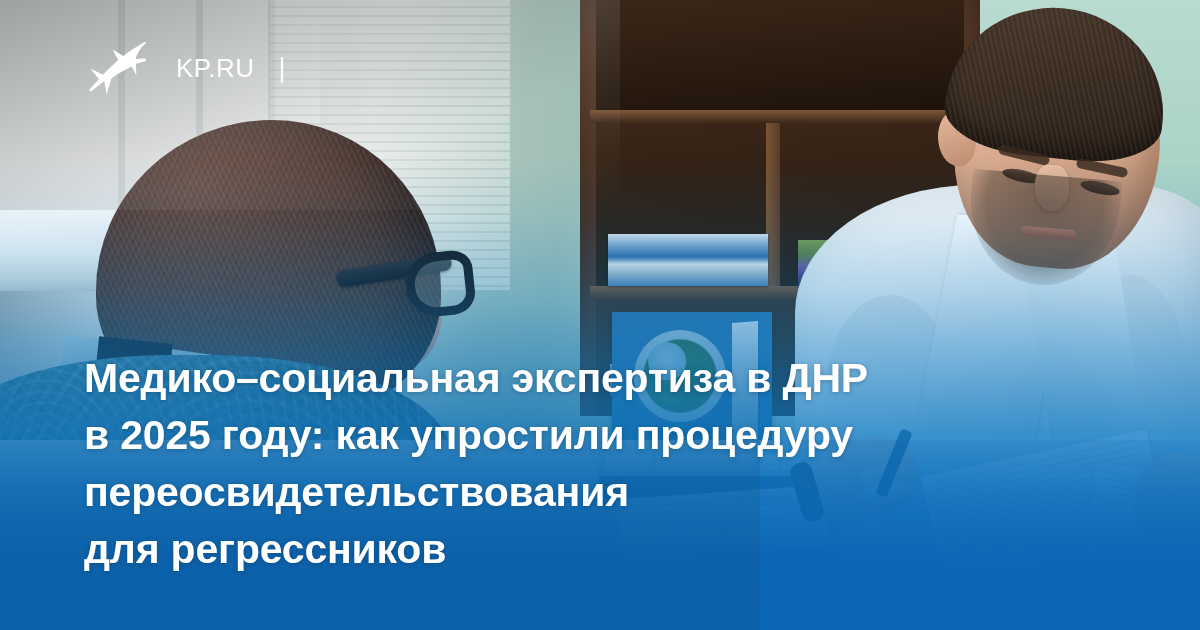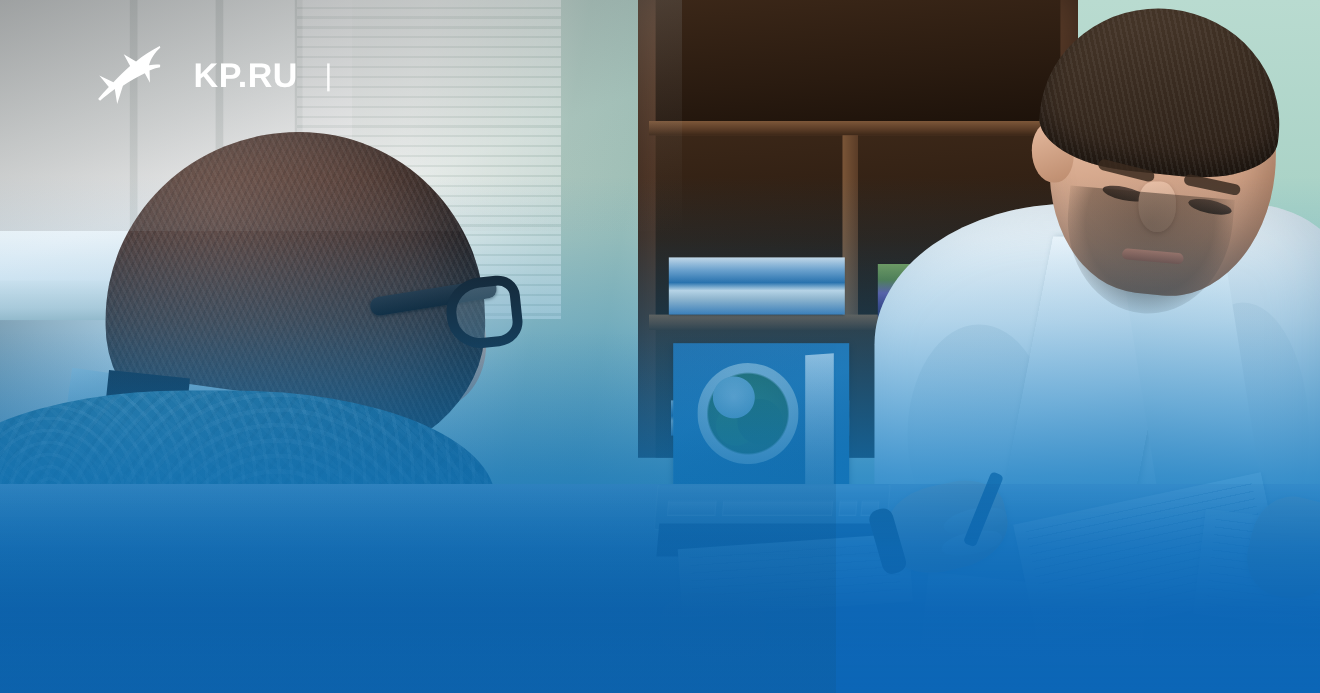--- a/index.html
+++ b/index.html
@@ -355,22 +355,22 @@
   
   .header {
     position:absolute; left:88px; top:40px;
     display:flex; align-items:center; gap:0;
     z-index:12;
   }
   .logo-bird { width:58px; height:56px; display:block; }
   .brand {
     margin-left:30px;
     color:#fff;
-    font-size:31px;
-    font-weight:bold;
+    font-size:26px;
+    font-weight:normal;
     letter-spacing:.5px;
     line-height:1;
     white-space:nowrap;
   }
   .sep {
     margin:0 24px;
     color:#fff;
     font-size:27px;
     font-weight:400;
     line-height:1;
@@ -511,14 +511,20 @@
   <div class="header">
     <span>
       <svg class="logo-bird" viewBox="0 0 64 62" aria-hidden="true">
         <path fill="#ffffff" d="M63.2 2.0 C55.0 6.4 46.0 12.0 39.4 17.6 L27.0 10.4 L33.4 22.2 C28.0 27.0 22.0 32.8 16.6 38.4 L2.4 31.6 L12.0 43.4 C8.0 47.6 4.4 51.6 1.2 55.4 L3.2 57.2 C7.6 53.4 12.6 49.4 18.0 45.4 L20.4 60.4 L26.2 42.0 C33.4 37.2 41.0 32.8 48.2 29.4 L53.4 39.0 L53.0 26.6 C57.4 24.8 60.8 23.8 63.6 23.4 L63.8 20.8 C60.4 20.4 56.6 20.6 52.4 21.4 C54.2 15.0 58.0 8.4 64 3.4 Z"></path>
       </svg>
     </span>
     <span class="brand">KP.RU</span>
     <span class="sep">|</span>
   </div>
 
+  <h1 class="title">
+    <span class="title-line">Медико–социальная экспертиза в ДНР</span>
+    <span class="title-line">в 2025 году: как упростили процедуру</span>
+    <span class="title-line">переосвидетельствования</span>
+    <span class="title-line">для регрессников</span>
+  </h1>
 
 </div>
 
 </body></html>

